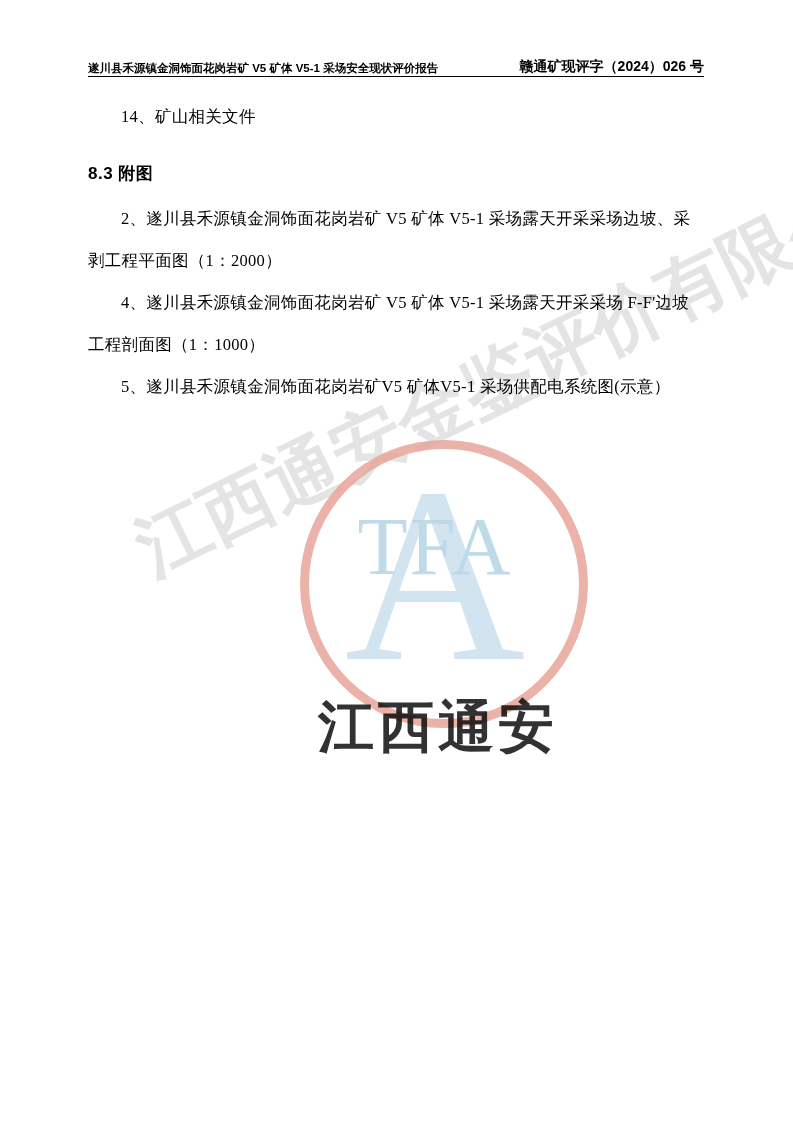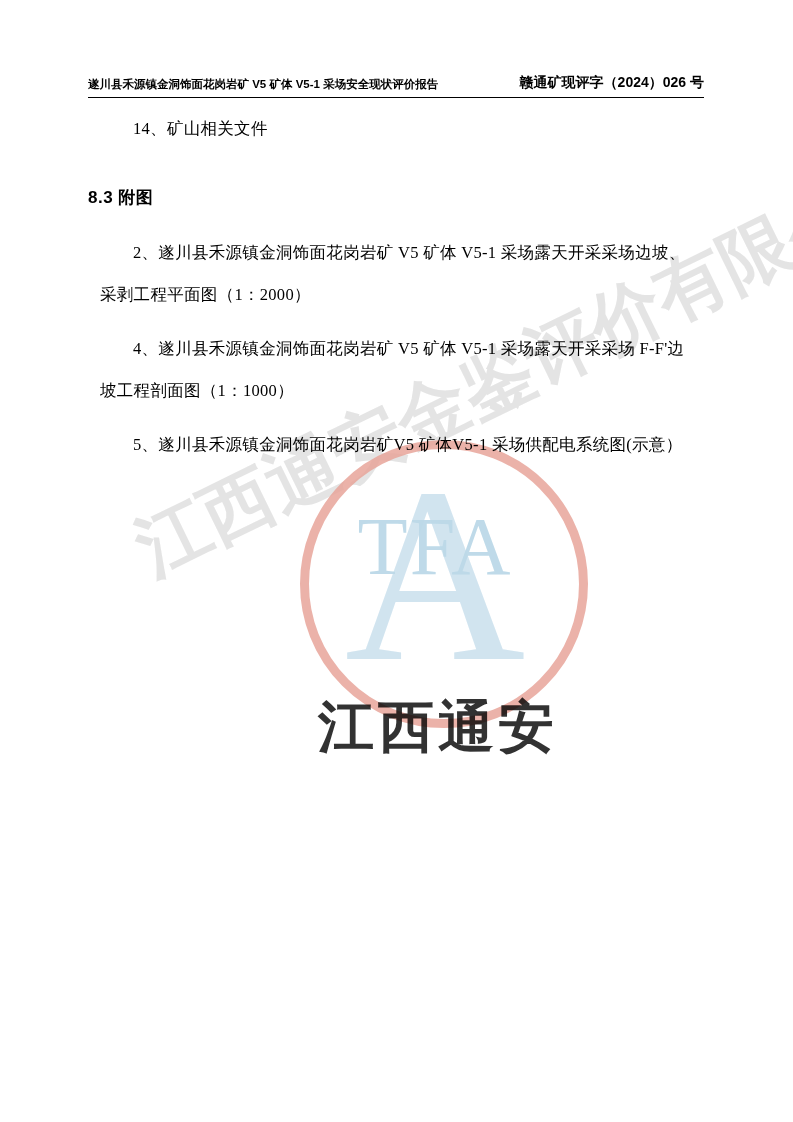--- a/index.html
+++ b/index.html
@@ -98,46 +98,45 @@
   }
 
   
   .content {
     position: relative;
     z-index: 2;
   }
   .header {
     position: absolute;
     left: 88px;
-    top: 74px;
+    top: 58px;
     width: 616px;
     display: flex;
     justify-content: space-between;
     align-items: flex-end;
     font-family: "Liberation Sans", sans-serif;
     font-weight: bold;
     font-size: 11.5px;
-    padding-bottom: 5px;
     border-bottom: 1.3px solid #000;
   }
   .header-left { white-space: nowrap; }
   .header-right { white-space: nowrap; font-size: 14px; }
 
   
   .doc-body {
     position: absolute;
     left: 88px;
     top: 96px;
     width: 616px;
   }
   .para {
     font-size: 16.5px;
     line-height: 42px;
     text-indent: 33px;
-    margin: 12px;
+    margin: 0;
     letter-spacing: .3px;
   }
   .heading {
     font-family: "Liberation Sans", sans-serif;
     font-weight: bold;
     font-size: 17px;
     line-height: 44px;
     margin: 8px 0 2px 0;
     letter-spacing: .5px;
   }

